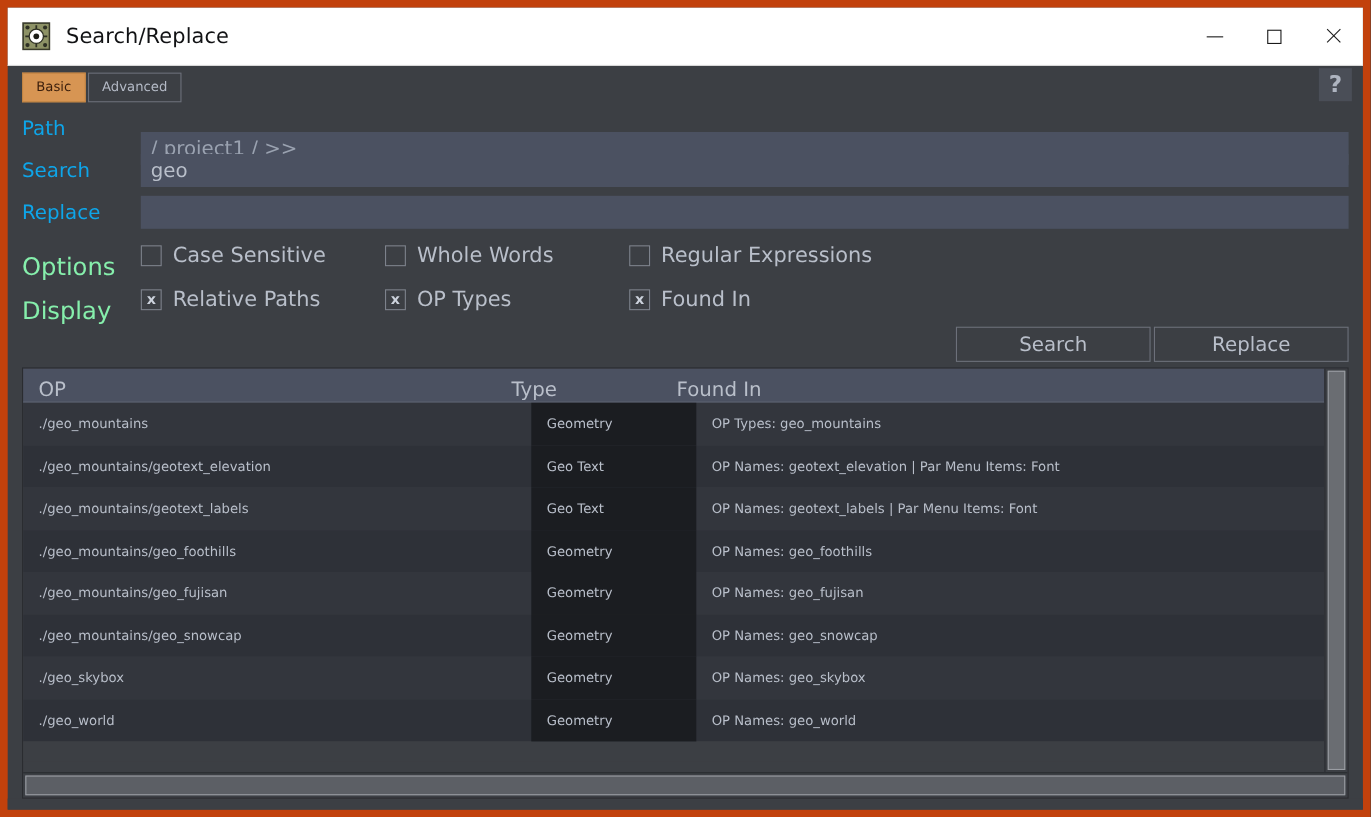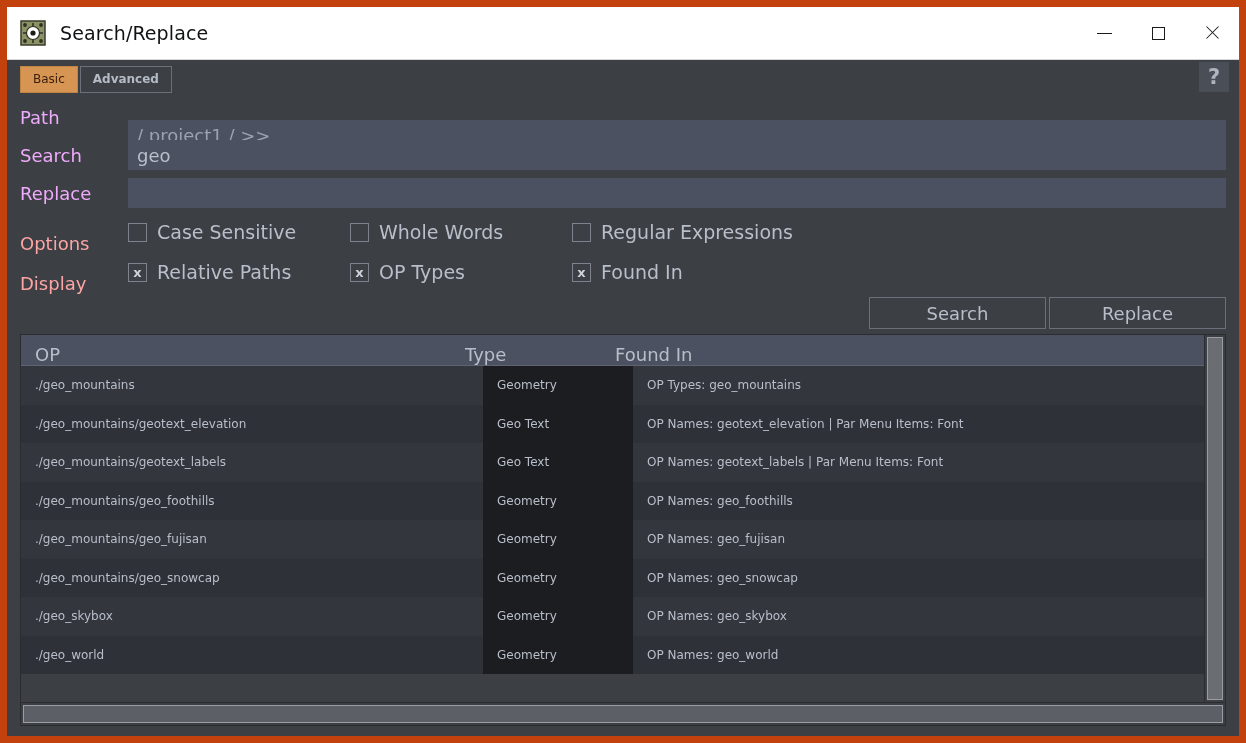--- a/index.html
+++ b/index.html
@@ -95,21 +95,20 @@
     cursor: default;
   }
   .tab.active {
     background: #d79553;
     color: #3a1e0c;
     border-color: #c08444;
   }
   .tab.inactive {
     background: #3c3f44;
     color: #b4bac6;
-    font-weight: bold;
   }
   #help-btn {
     position: absolute;
     right: 10px;
     top: 2px;
     width: 30px;
     height: 30px;
     background: #4a4e57;
     color: #aeb4c0;
     font-size: 21px;
@@ -127,21 +126,21 @@
   }
   .field-row {
     height: 38px;
     display: flex;
     align-items: center;
   }
   .field-label {
     width: 108px;
     flex: none;
     font-size: 18px;
-    color: #f0abfc;
+    color: #0ea5e9;
   }
   .field-input {
     flex: 1;
     height: 30px;
     background: #4b5161;
     display: flex;
     align-items: center;
     padding-left: 9px;
     font-size: 18px;
     color: #b9bfca;
@@ -151,22 +150,22 @@
 
   
   .opt-row {
     height: 40px;
     display: flex;
     align-items: center;
   }
   .opt-label {
     width: 108px;
     flex: none;
-    font-size: 18px;
-    color: #fca5a5;
+    font-size: 22px;
+    color: #86efac;
     margin-top: 22px;
   }
   .check-item {
     display: flex;
     align-items: center;
     cursor: default;
   }
   .checkbox {
     width: 19px; height: 19px;
     border: 1px solid #7d828c;

